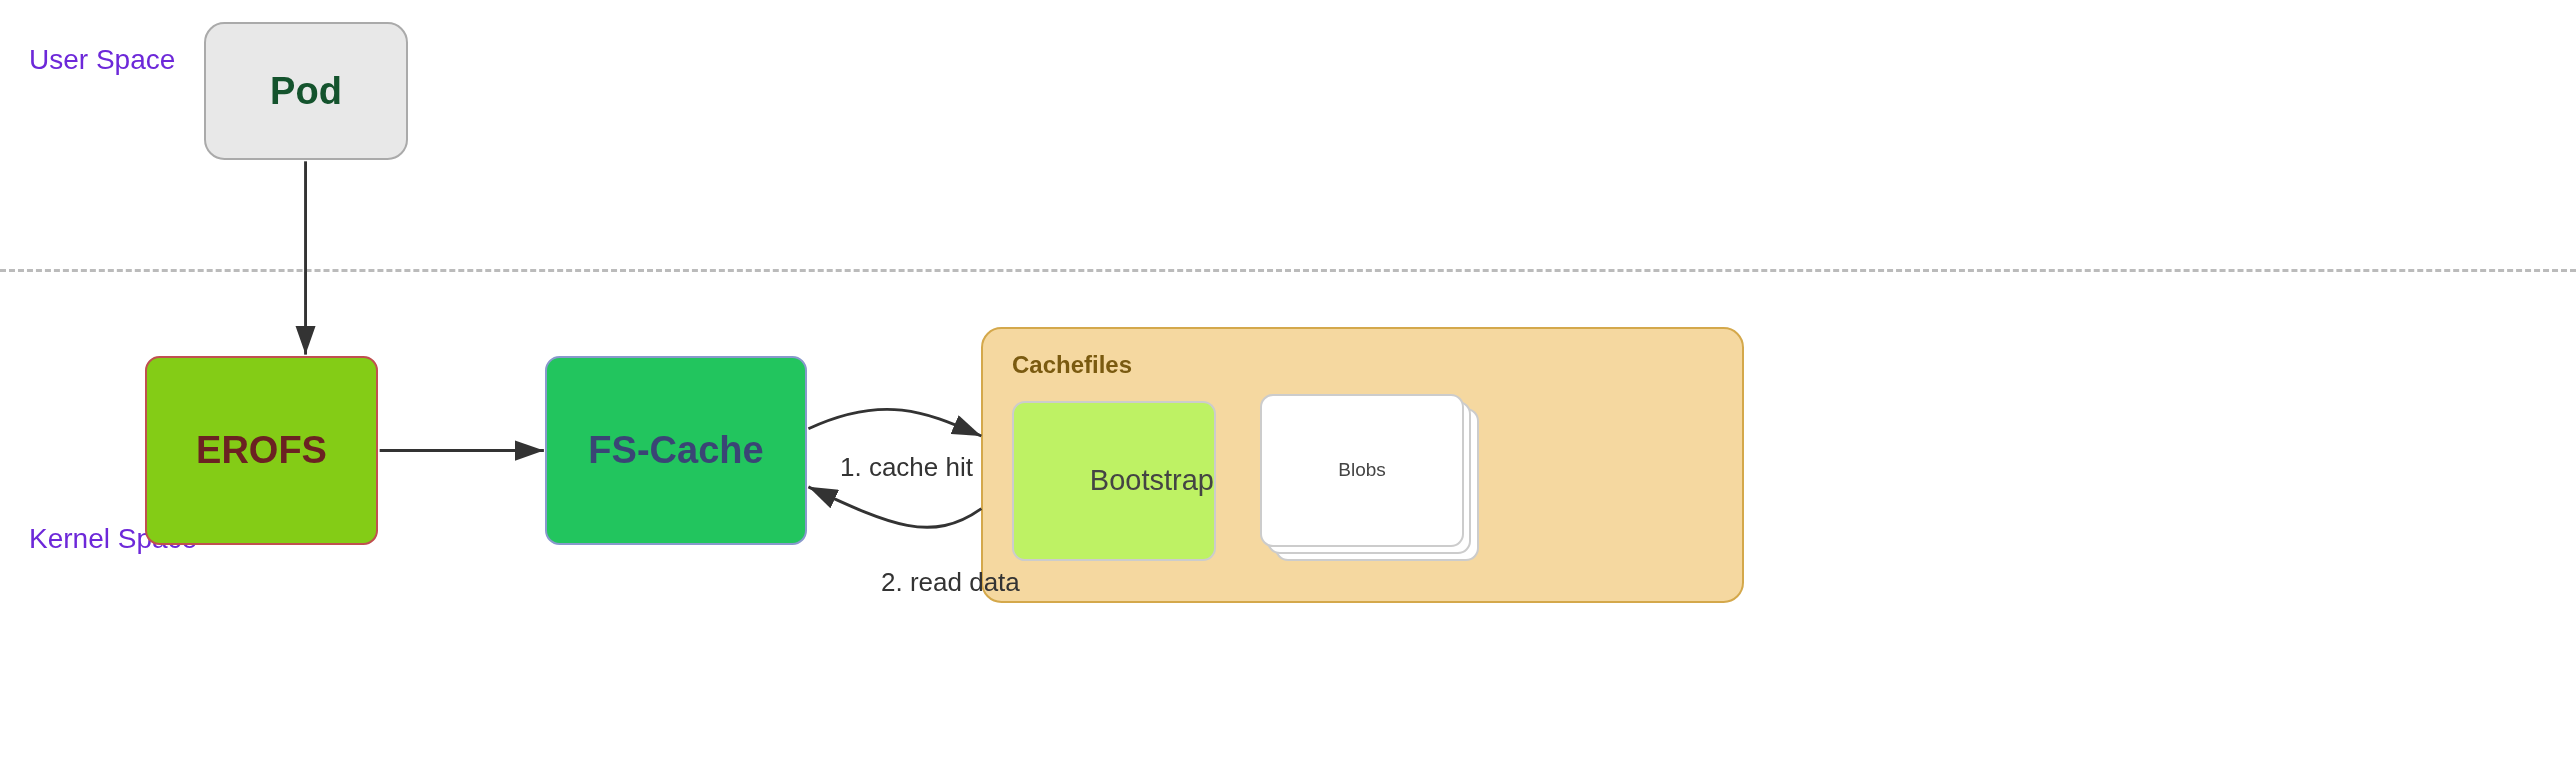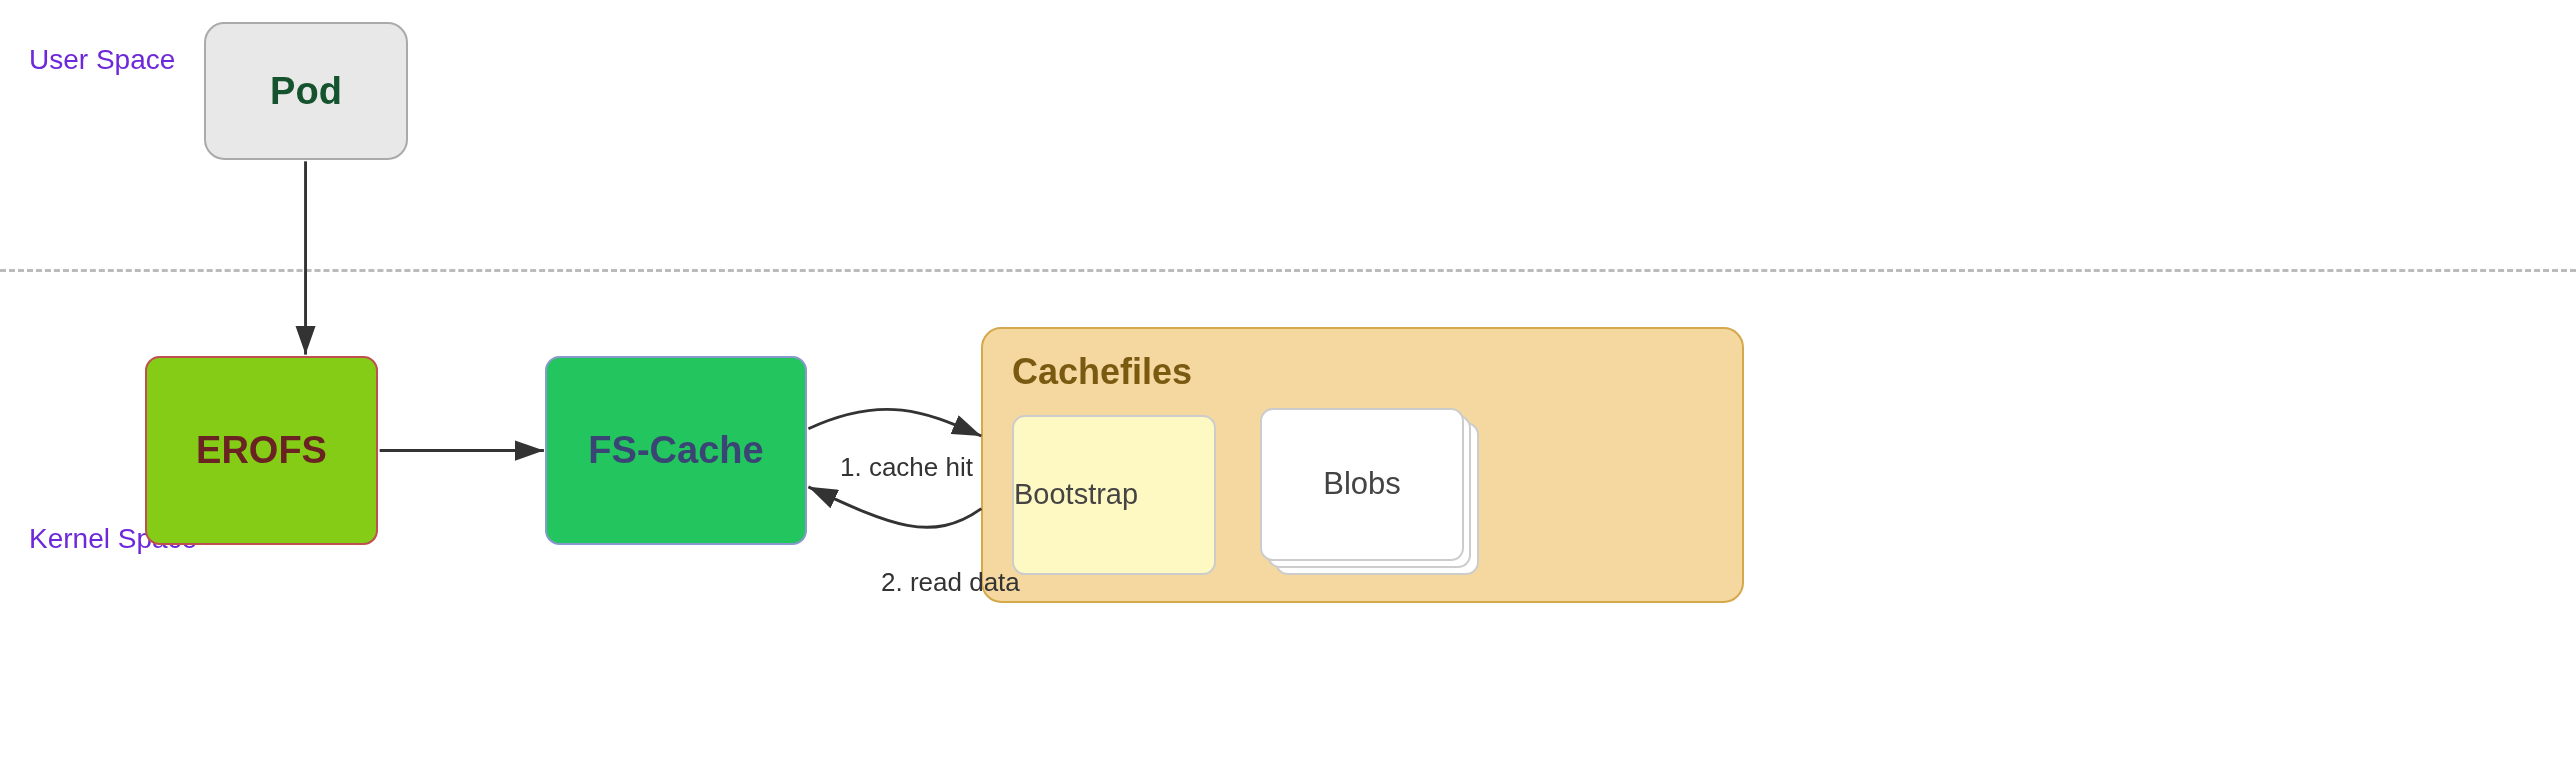--- a/index.html
+++ b/index.html
@@ -115,43 +115,43 @@
       left: 981px;
       width: 763px;
       height: 276px;
       background: #f5d8a0;
       border: 2.2px solid #d4a84b;
       border-radius: 20.4px;
       padding: 22px 29px;
     }
 
     .cachefiles-title {
-      font-size: 36px;
+      font-size: 24px;
       font-weight: 700;
       color: #7a5a10;
       margin-bottom: 14.5px;
     }
 
     .cachefiles-inner {
       display: flex;
       align-items: center;
       gap: 44px;
       margin-top: 14.5px;
     }
 
     
     .bootstrap-box {
       width: 204px;
       height: 160px;
-      background: #fef9c3;
+      background: #bef264;
       border: 2.2px solid #cccccc;
       border-radius: 13px;
       display: flex;
       align-items: center;
-      justify-content: flex-start;
+      justify-content: flex-end;
       font-size: 29px;
       font-weight: 500;
       color: #444444;
     }
 
     
     .blobs-stack {
       position: relative;
       width: 218px;
       height: 174px;
@@ -160,21 +160,21 @@
     .blob-box {
       position: absolute;
       width: 204px;
       height: 153px;
       background: #ffffff;
       border: 2.2px solid #cccccc;
       border-radius: 13px;
       display: flex;
       align-items: center;
       justify-content: center;
-      font-size: 31px;
+      font-size: 19px;
       font-weight: 500;
       color: #444444;
     }
 
     .blob-box:nth-child(1) { top: 14.5px; left: 14.5px; }
     .blob-box:nth-child(2) { top: 7.3px; left: 7.3px; }
     .blob-box:nth-child(3) { top: 0; left: 0; }
 
     
     .arrows-svg {

